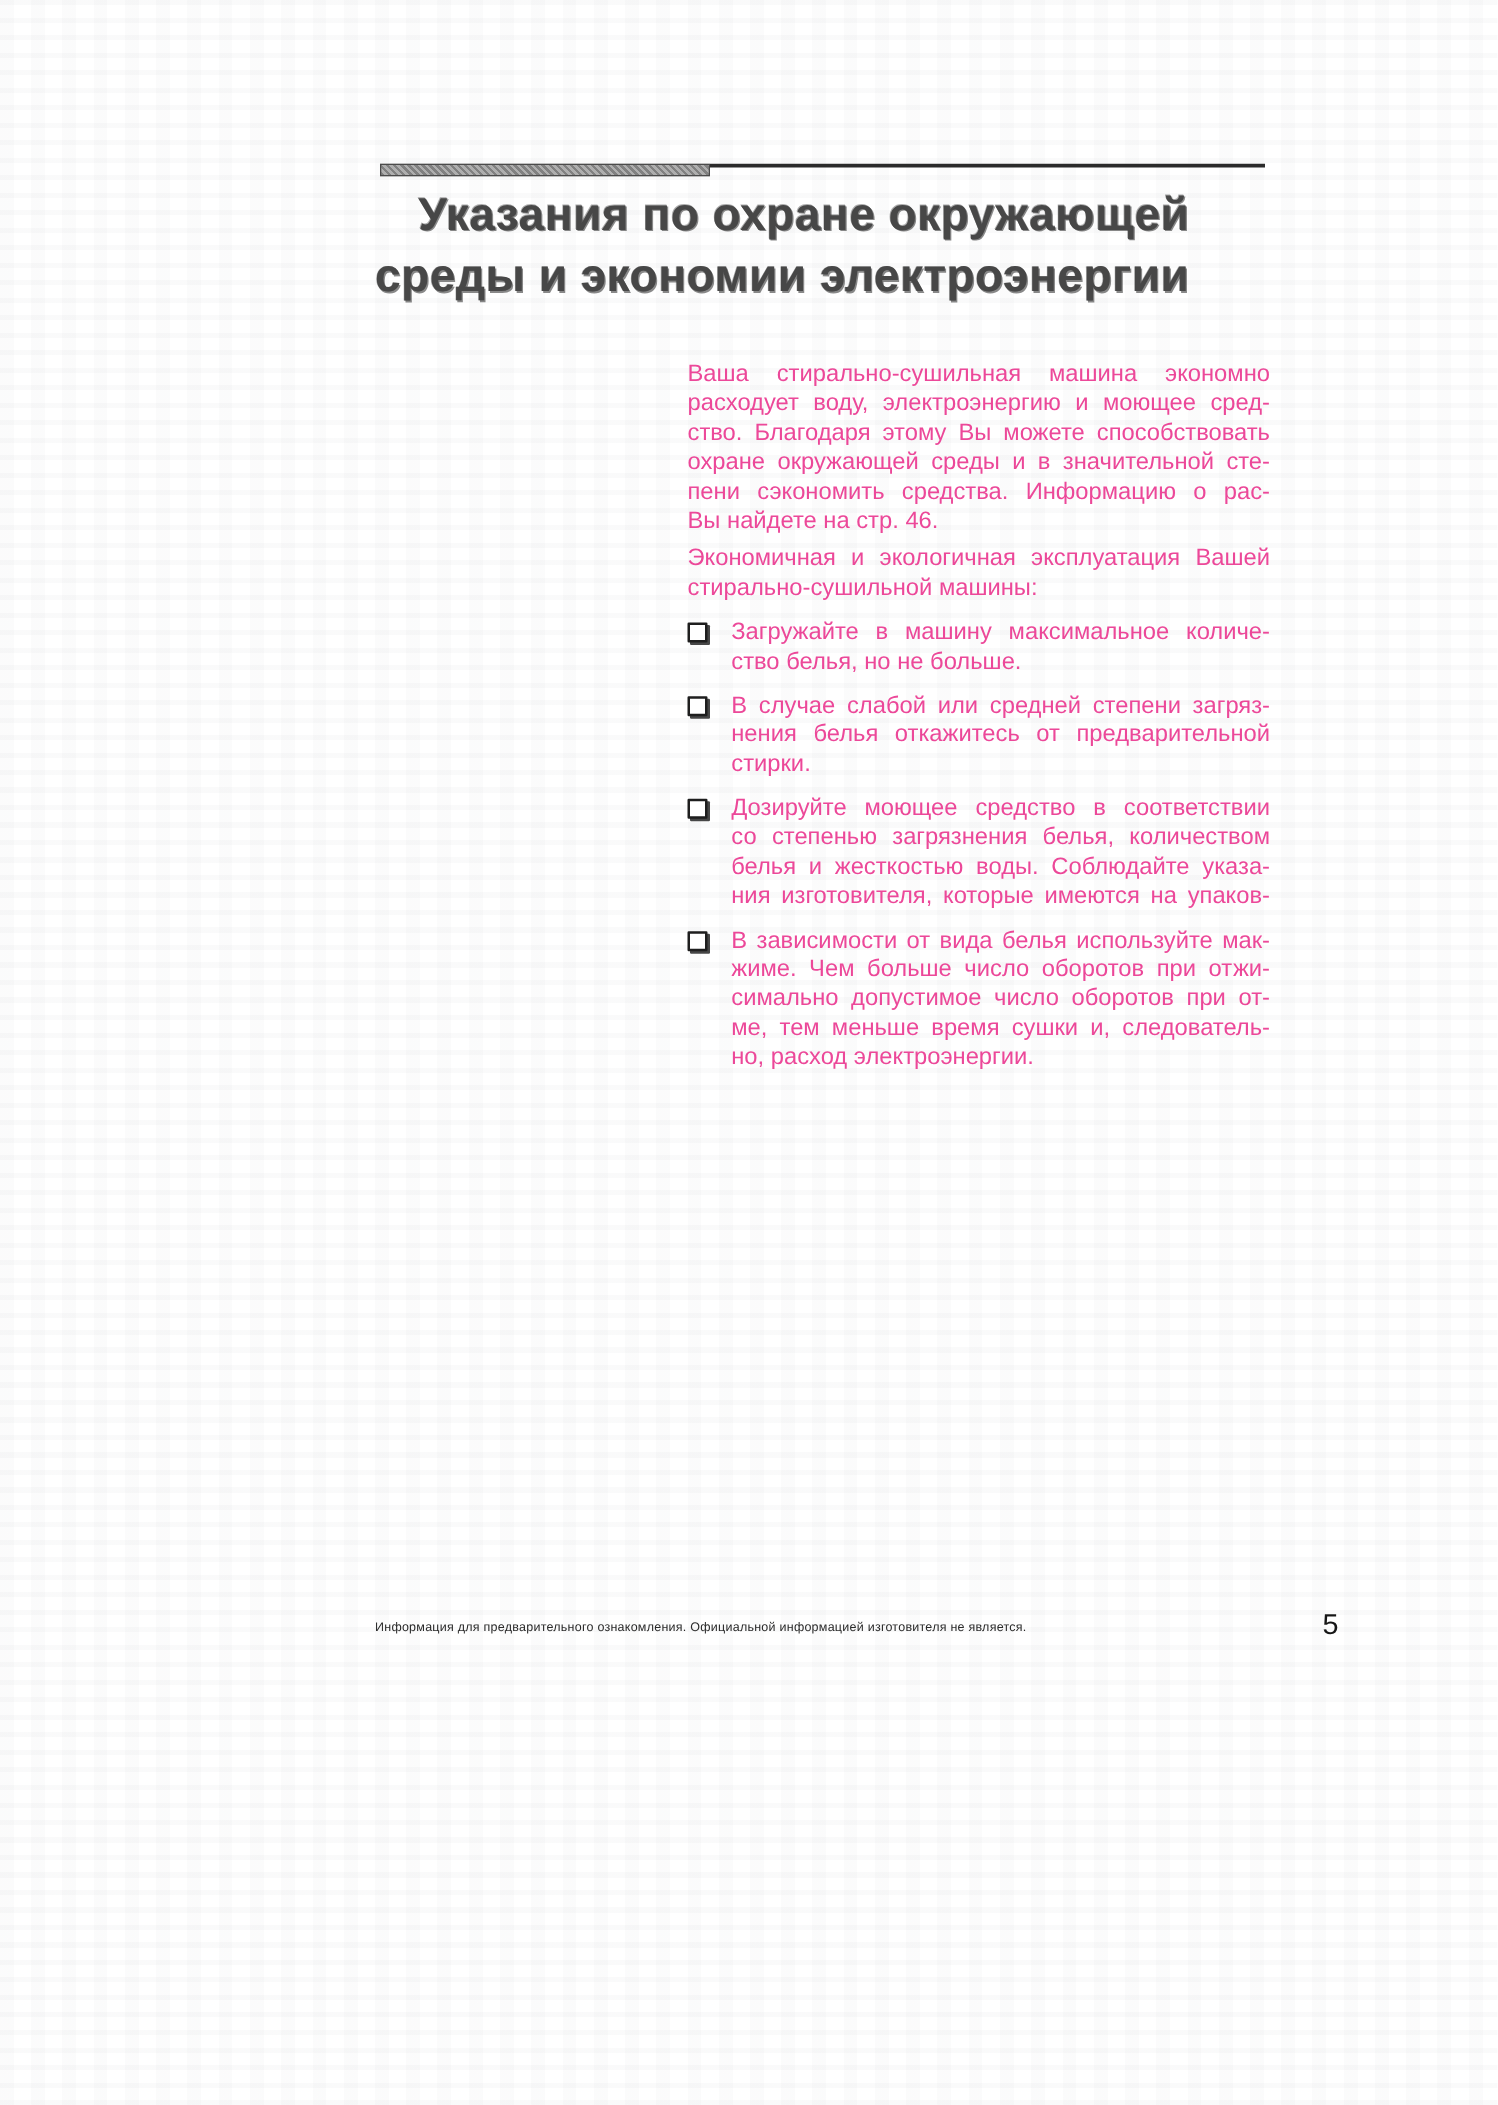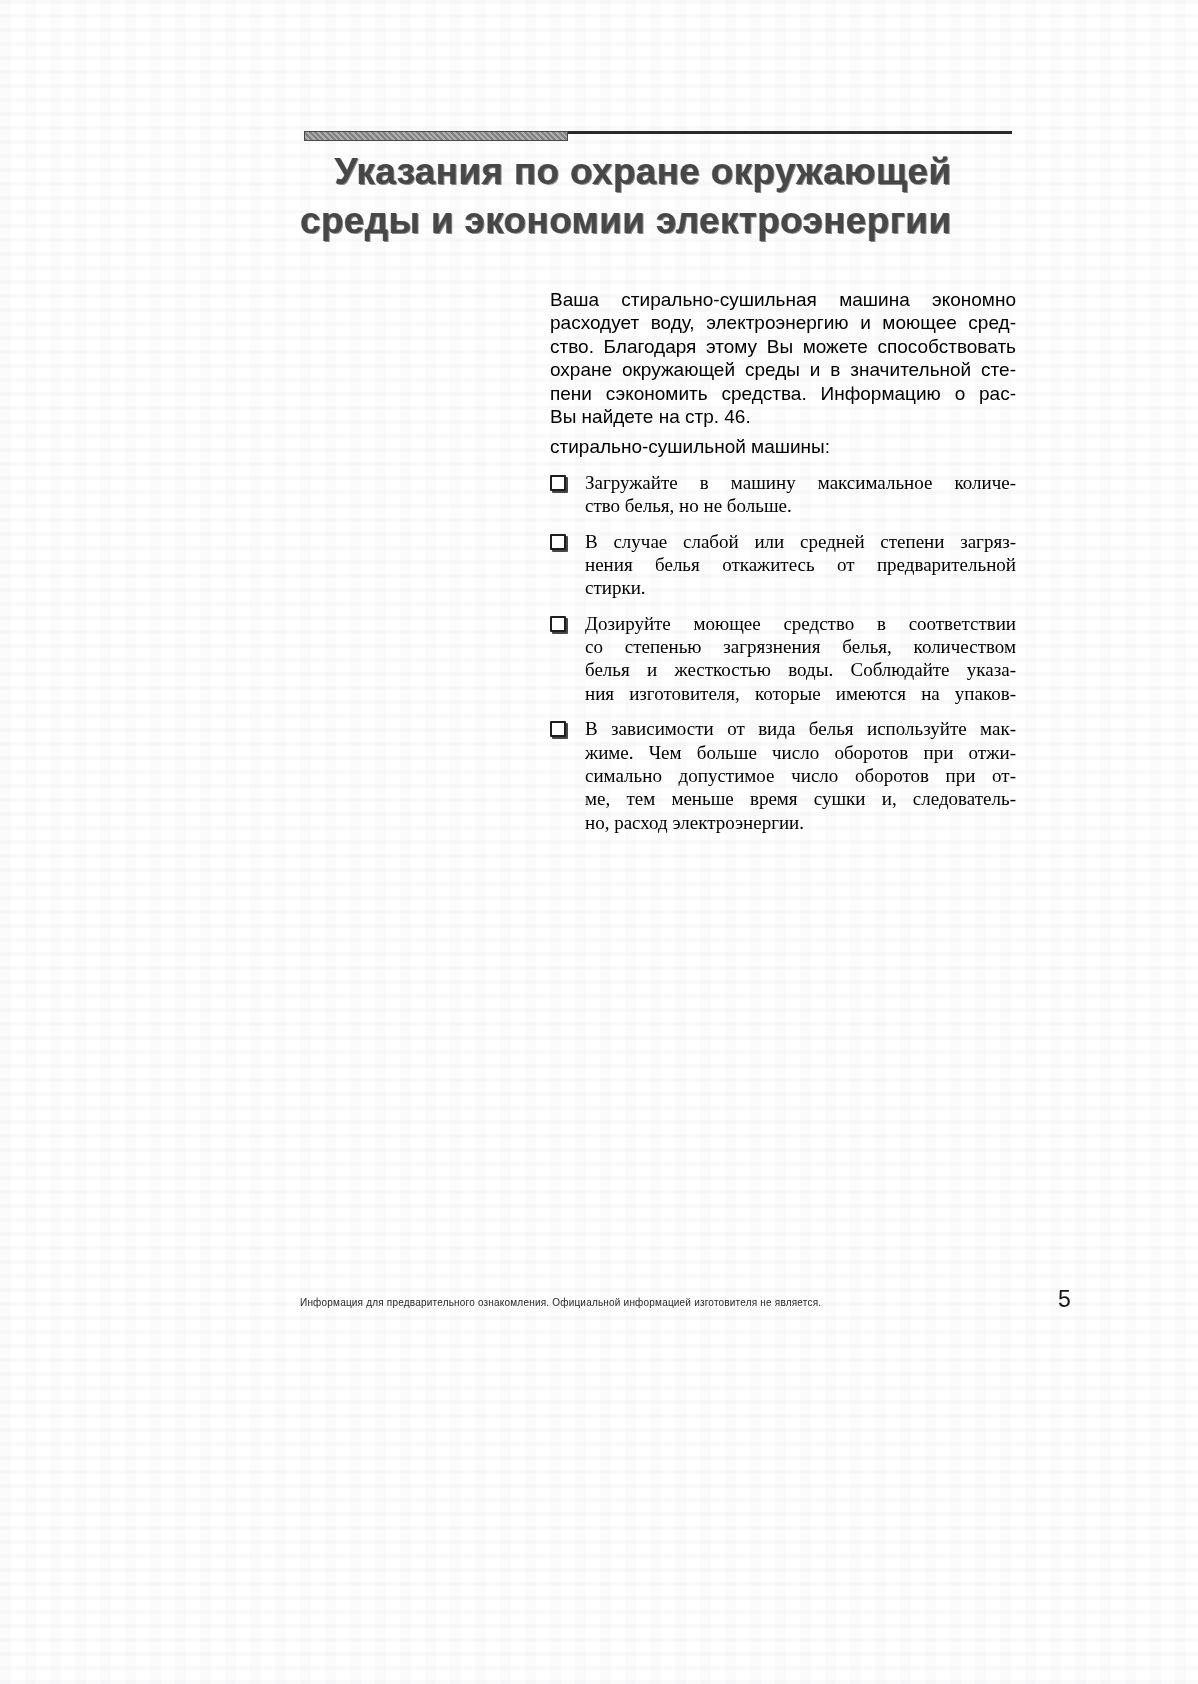--- a/index.html
+++ b/index.html
@@ -42,37 +42,37 @@
     letter-spacing: 0.3px;
     color: #474747;
     text-shadow: 1px 1px 0 rgba(40,40,40,0.55), -0.5px -0.5px 0 rgba(90,90,90,0.5);
   }
   .title .tl { display: block; text-align: right; }
 
   .col {
     position: absolute; left: 550px; top: 288px;
     width: 466px;
     font-size: 19px; line-height: 23.4px;
-    color: #000000;
+    color: #ec4899;
   }
   .para { margin: 0 0 7px 0; }
   .jl { text-align: justify; text-align-last: justify; height: 23.4px; overflow: hidden; }
   .ll { text-align: left; height: 23.4px; overflow: hidden; }
 
   .bullet { display: flex; margin: 12px 0 0 0; }
   .bullet-marker-cell { width: 35px; flex: none; }
   .bullet-marker {
     width: 12px; height: 12px;
     border: 2px solid #1e1e1e;
     border-radius: 1px;
     box-shadow: 2px 2px 0 rgba(25,25,25,0.8);
     margin-top: 4px;
     background: #ffffff;
   }
-  .bullet-text { flex: 1; min-width: 0; font-family: Liberation Serif, serif; }
+  .bullet-text { flex: 1; min-width: 0; }
 
   .footer-disclaimer {
     position: absolute; left: 300px; top: 1297px;
     font-size: 10px; 
     letter-spacing: 0.2px;
     color: #2a2a2a;
     white-space: nowrap;
   }
   .page-number {
     position: absolute; left: 1058px; top: 1286px;
@@ -97,20 +97,21 @@
     <div class="para">
       <div class="jl">Ваша стирально-сушильная машина экономно</div>
       <div class="jl">расходует воду, электроэнергию и моющее сред-</div>
       <div class="jl">ство. Благодаря этому Вы можете способствовать</div>
       <div class="jl">охране окружающей среды и в значительной сте-</div>
       <div class="jl">пени сэкономить средства. Информацию о рас-</div>
       <div class="ll">Вы найдете на стр. 46.</div>
     </div>
 
     <div class="para">
+      <div class="jl">Экономичная и экологичная эксплуатация Вашей</div>
       <div class="ll">стирально-сушильной машины:</div>
     </div>
 
     <div class="bullet">
       <div class="bullet-marker-cell">
         <div class="bullet-marker"></div>
       </div>
       <div class="bullet-text">
         <div class="jl">Загружайте в машину максимальное количе-</div>
         <div class="ll">ство белья, но не больше.</div>

